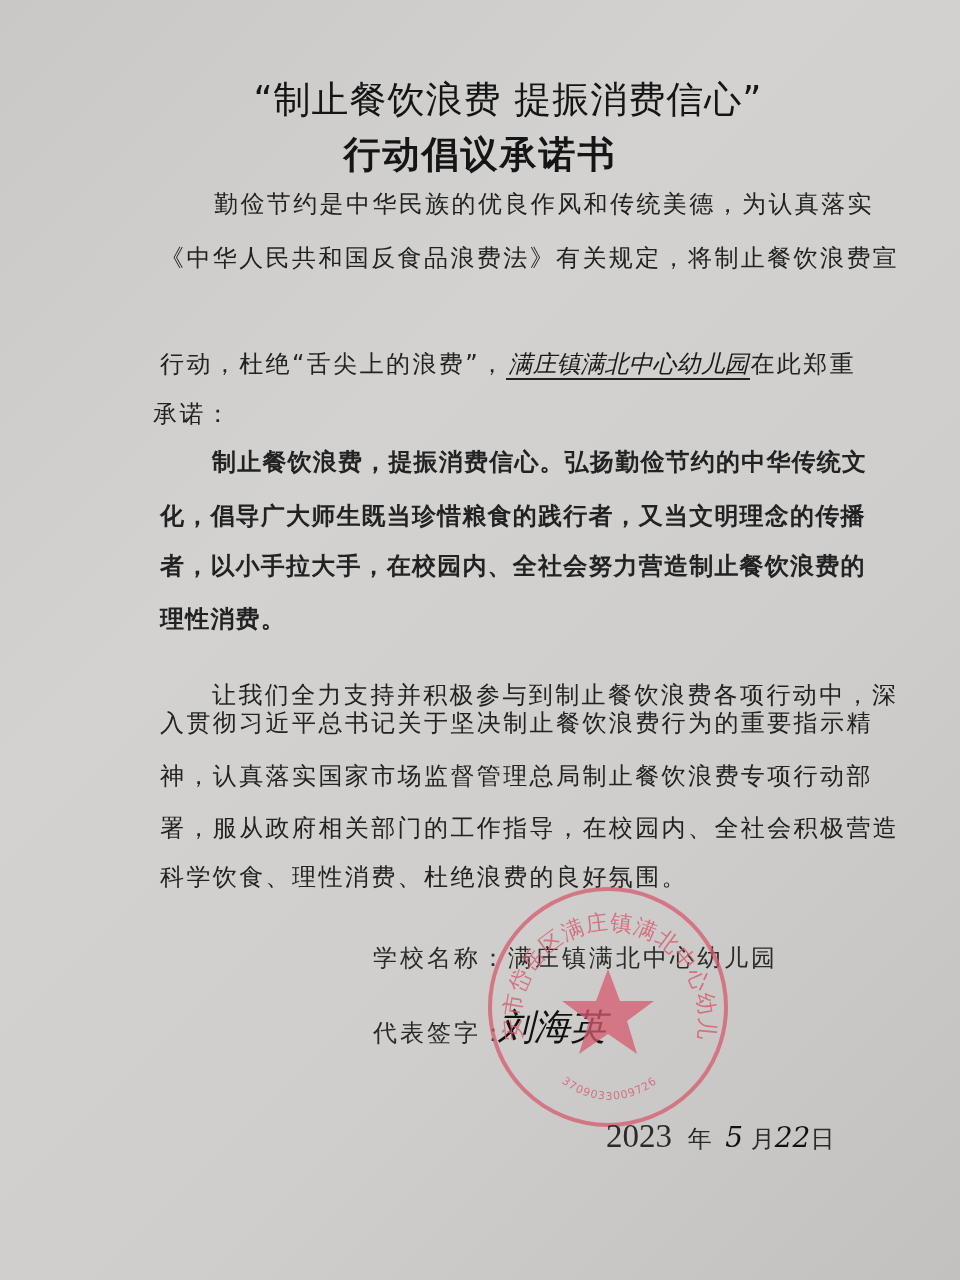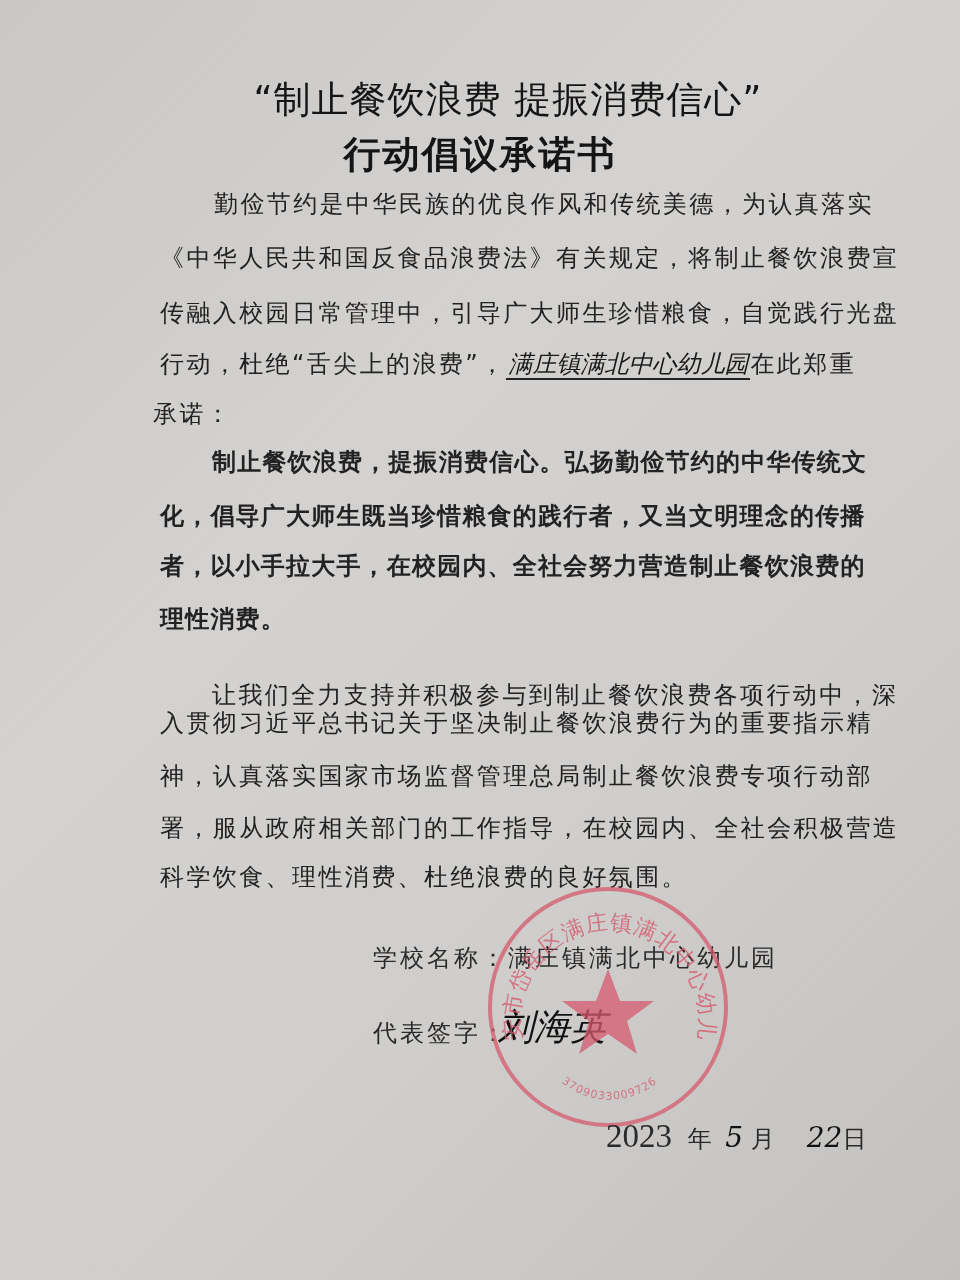--- a/index.html
+++ b/index.html
@@ -36,33 +36,32 @@
     font-size: 36px; color: #111; white-space: nowrap;
   }
   .seal {
     position: absolute; left: 488px; top: 887px; width: 240px; height: 240px;
     border-radius: 50%; border: 4px solid rgba(214, 90, 110, 0.75);
     box-sizing: border-box; pointer-events: none;
   }
   .seal svg { position: absolute; left: 0; top: 0; }
   .date { position: absolute; top: 1118px; left: 606px; font-size: 24px; color: #2a2a2a; white-space: nowrap; }
   .date .num { font-family: "Liberation Serif", serif; font-size: 33px; }
-  .date .hw { font-family: "DejaVu Serif", serif; font-style: italic; font-size: 28px; color: #111; margin-left: 32px; }
+  .date .hw { font-family: "DejaVu Serif", serif; font-style: italic; font-size: 28px; color: #111; }
 </style>
 </head>
 <body>
 
 <div class="page">
 
   <div class="title1">“制止餐饮浪费  提振消费信心”</div>
   <div class="title2">行动倡议承诺书</div>
 
   <div class="line" style="left:214px; top:188px;">勤俭节约是中华民族的优良作风和传统美德，为认真落实</div>
   <div class="line" style="left:160px; top:242px;">《中华人民共和国反食品浪费法》有关规定，将制止餐饮浪费宣</div>
-  <div class="line" style="left:160px; top:297px;">传融入校园日常管理中，引导广大师生珍惜粮食，自觉践行光盘</div>
   <div class="line" style="left:160px; top:348px;">
     <span>行动，杜绝“舌尖上的浪费”，</span><span class="hand">满庄镇满北中心幼儿园</span><span>在此郑重</span>
   </div>
   <div class="line" style="left:153px; top:398px;">承诺：</div>
 
   <div class="line bold" style="left:212px; top:446px;">制止餐饮浪费，提振消费信心。弘扬勤俭节约的中华传统文</div>
   <div class="line bold" style="left:160px; top:500px;">化，倡导广大师生既当珍惜粮食的践行者，又当文明理念的传播</div>
   <div class="line bold" style="left:160px; top:550px;">者，以小手拉大手，在校园内、全社会努力营造制止餐饮浪费的</div>
   <div class="line bold" style="left:160px; top:603px;">理性消费。</div>
 

